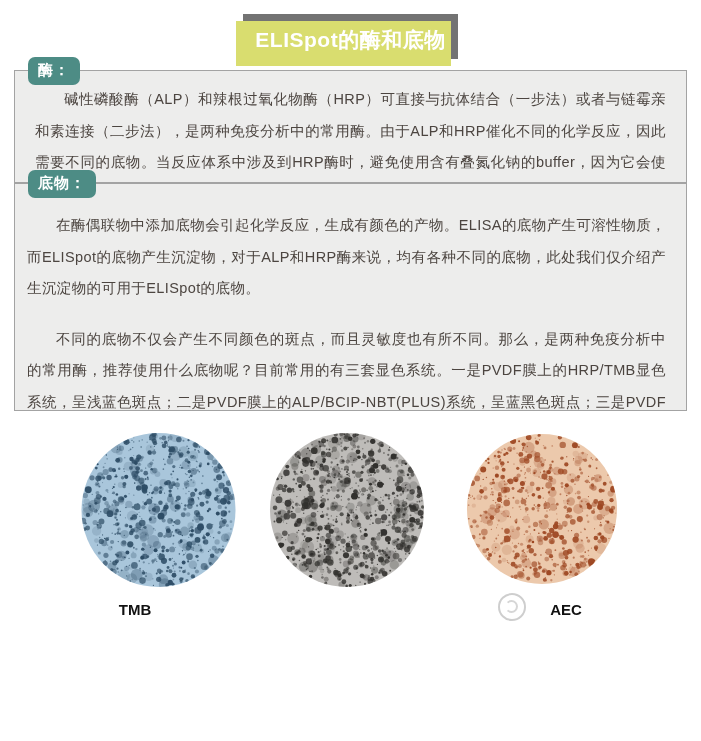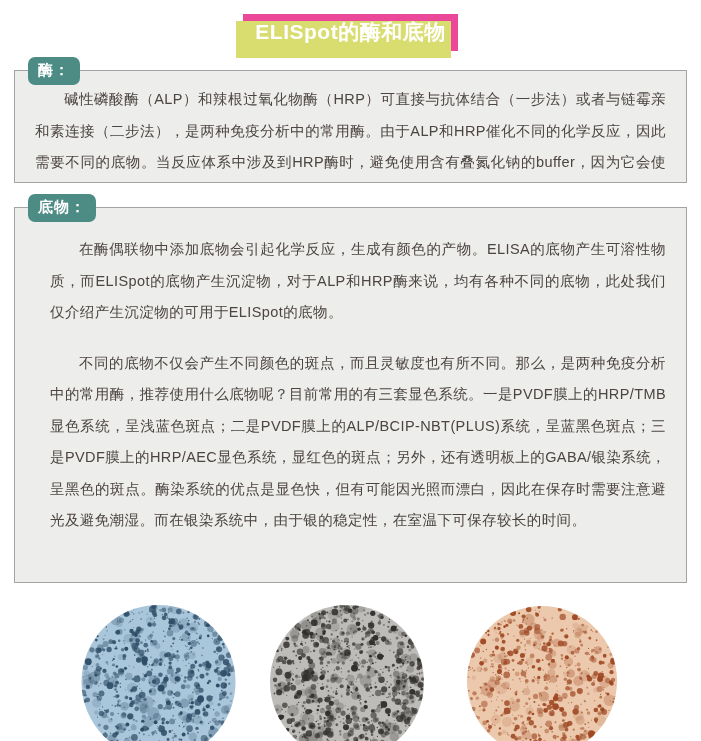--- a/index.html
+++ b/index.html
@@ -7,68 +7,68 @@
     position:relative;
     width:701px;height:741px;
     background:#ffffff;
     overflow:hidden;
     font-family:"Liberation Sans","DejaVu Sans",sans-serif;
   }
   
   .banner-row{text-align:center;padding-top:14px;height:37px;}
   .banner{
     display:inline-block;position:relative;
-    background:#ec4899;color:#ffffff;
+    background:#737373;color:#ffffff;
     font-size:21px;font-weight:bold;letter-spacing:0.5px;
-    padding:4px 12px 5px 12px;
+    padding:12px 12px 5px 12px;
     z-index:1;
   }
   .banner::before{
     content:"";position:absolute;z-index:-1;
     left:-7px;top:7px;right:7px;bottom:-7px;
     background:#d9dd6f;
   }
   
   .panel{position:relative;margin:0 14px;}
   .panel-1{margin-top:19px;}
-  .panel-2{margin-top:24px;}
+  .panel-2{}
   .tag{
     position:absolute;left:14px;top:-13px;z-index:2;
     background:#4d8c85;color:#ffffff;
     font-size:15px;font-weight:bold;
     padding:4px 10px 5px 10px;border-radius:7px;
     letter-spacing:1px;
   }
   .box{
     background:#ededec;border:1px solid #a3a3a3;
     box-sizing:border-box;overflow:hidden;
   }
   .box-1{height:113px;padding:13px 20px 0 20px;}
-  .box-2{height:376px;padding:26px 20px 0 35px;}
+  .box-2{height:228px;padding:26px 20px 0 12px;}
   .box p{
     margin:0;text-indent:2em;
     color:#4c4540;font-size:14.5px;line-height:31.5px;
     letter-spacing:0.4px;text-align:justify;
   }
   .box-2 p.gap{margin-top:19px;}
   
   .plates{position:relative;margin-top:20px;height:198px;}
   .plate{position:absolute;margin:0;padding:0;}
   .plate-0{left:80px;top:1px;width:157px;height:156px;}
   .plate-1{left:268px;top:1px;width:158px;height:156px;}
   .plate-2{left:466px;top:2px;width:152px;height:152px;}
   .plate-img,.plate-img svg{display:block;width:100%;height:100%;}
   .plate-label{
     position:absolute;top:167px;height:24px;
     color:#111111;font-size:15px;font-weight:bold;
     text-align:center;line-height:24px;z-index:1;
   }
-  .label-0{left:108px;width:80px;}
+  .label-0{left:95px;width:80px;}
   .label-1{left:238px;width:160px;}
-  .label-2{left:526px;width:80px;margin-top:44px;}
+  .label-2{left:526px;width:80px;}
   
   .watermark{
     position:absolute;left:498px;top:162px;z-index:2;
     display:flex;align-items:center;opacity:0.85;
   }
   .wm-logo{
     display:inline-block;width:24px;height:24px;
     border:2px solid #c6c6c6;border-radius:50%;
     position:relative;margin-right:8px;background:#ffffff66;
   }

